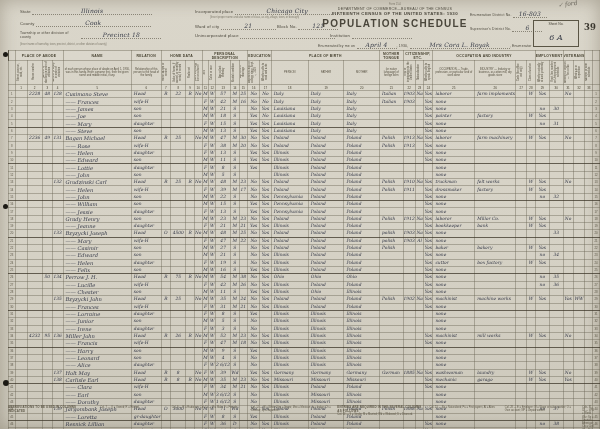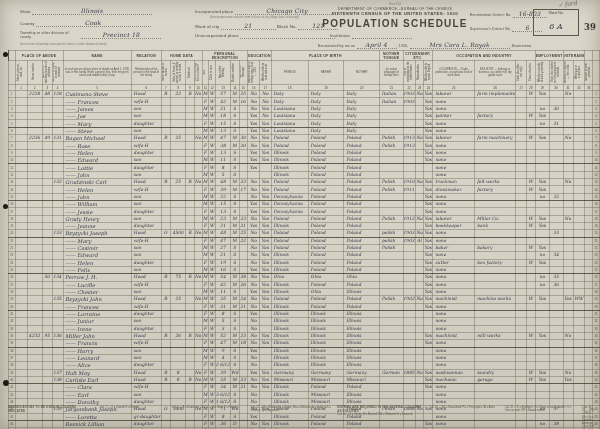--- a/index.html
+++ b/index.html
@@ -98,21 +98,21 @@
   </div>
 
   <div class="abs fld" style="left:470px;top:10px;">
     <span class="pr" style="font-size:3.4px;">Enumeration District No.</span>
     <span class="dotl" style="display:inline-block;width:34px;text-align:center;"><span class="hw">16-803</span></span>
   </div>
   <div class="abs fld" style="left:470px;top:24px;">
     <span class="pr" style="font-size:3.4px;">Supervisor's District No.</span>
     <span class="dotl" style="display:inline-block;width:30px;text-align:center;"><span class="hw">6</span></span>
   </div>
-  <div class="abs sheetbox" style="left:533px;top:9px;">
+  <div class="abs sheetbox" style="left:533px;top:20px;">
     <span class="lbl pr">Sheet No.</span>
     <span class="hw">6 A</span>
   </div>
   <div class="abs stamp" style="left:584px;top:22px;">39</div>
   <div class="abs corner" style="left:558px;top:0px;">✓ ford</div>
 
   <div class="abs fld" style="left:318px;top:41px;">
     <span class="pr" style="font-size:3.4px;">Enumerated by me on</span>
     <span class="dotl" style="display:inline-block;width:40px;text-align:center;"><span class="hw">April 4</span></span><span class="pr" style="font-size:3.4px;">, 1930,</span>
     <span class="dotl" style="display:inline-block;width:100px;text-align:center;"><span class="hw">Mrs Cora L. Royak</span></span><span class="pr" style="font-size:3.4px;">, Enumerator</span>

